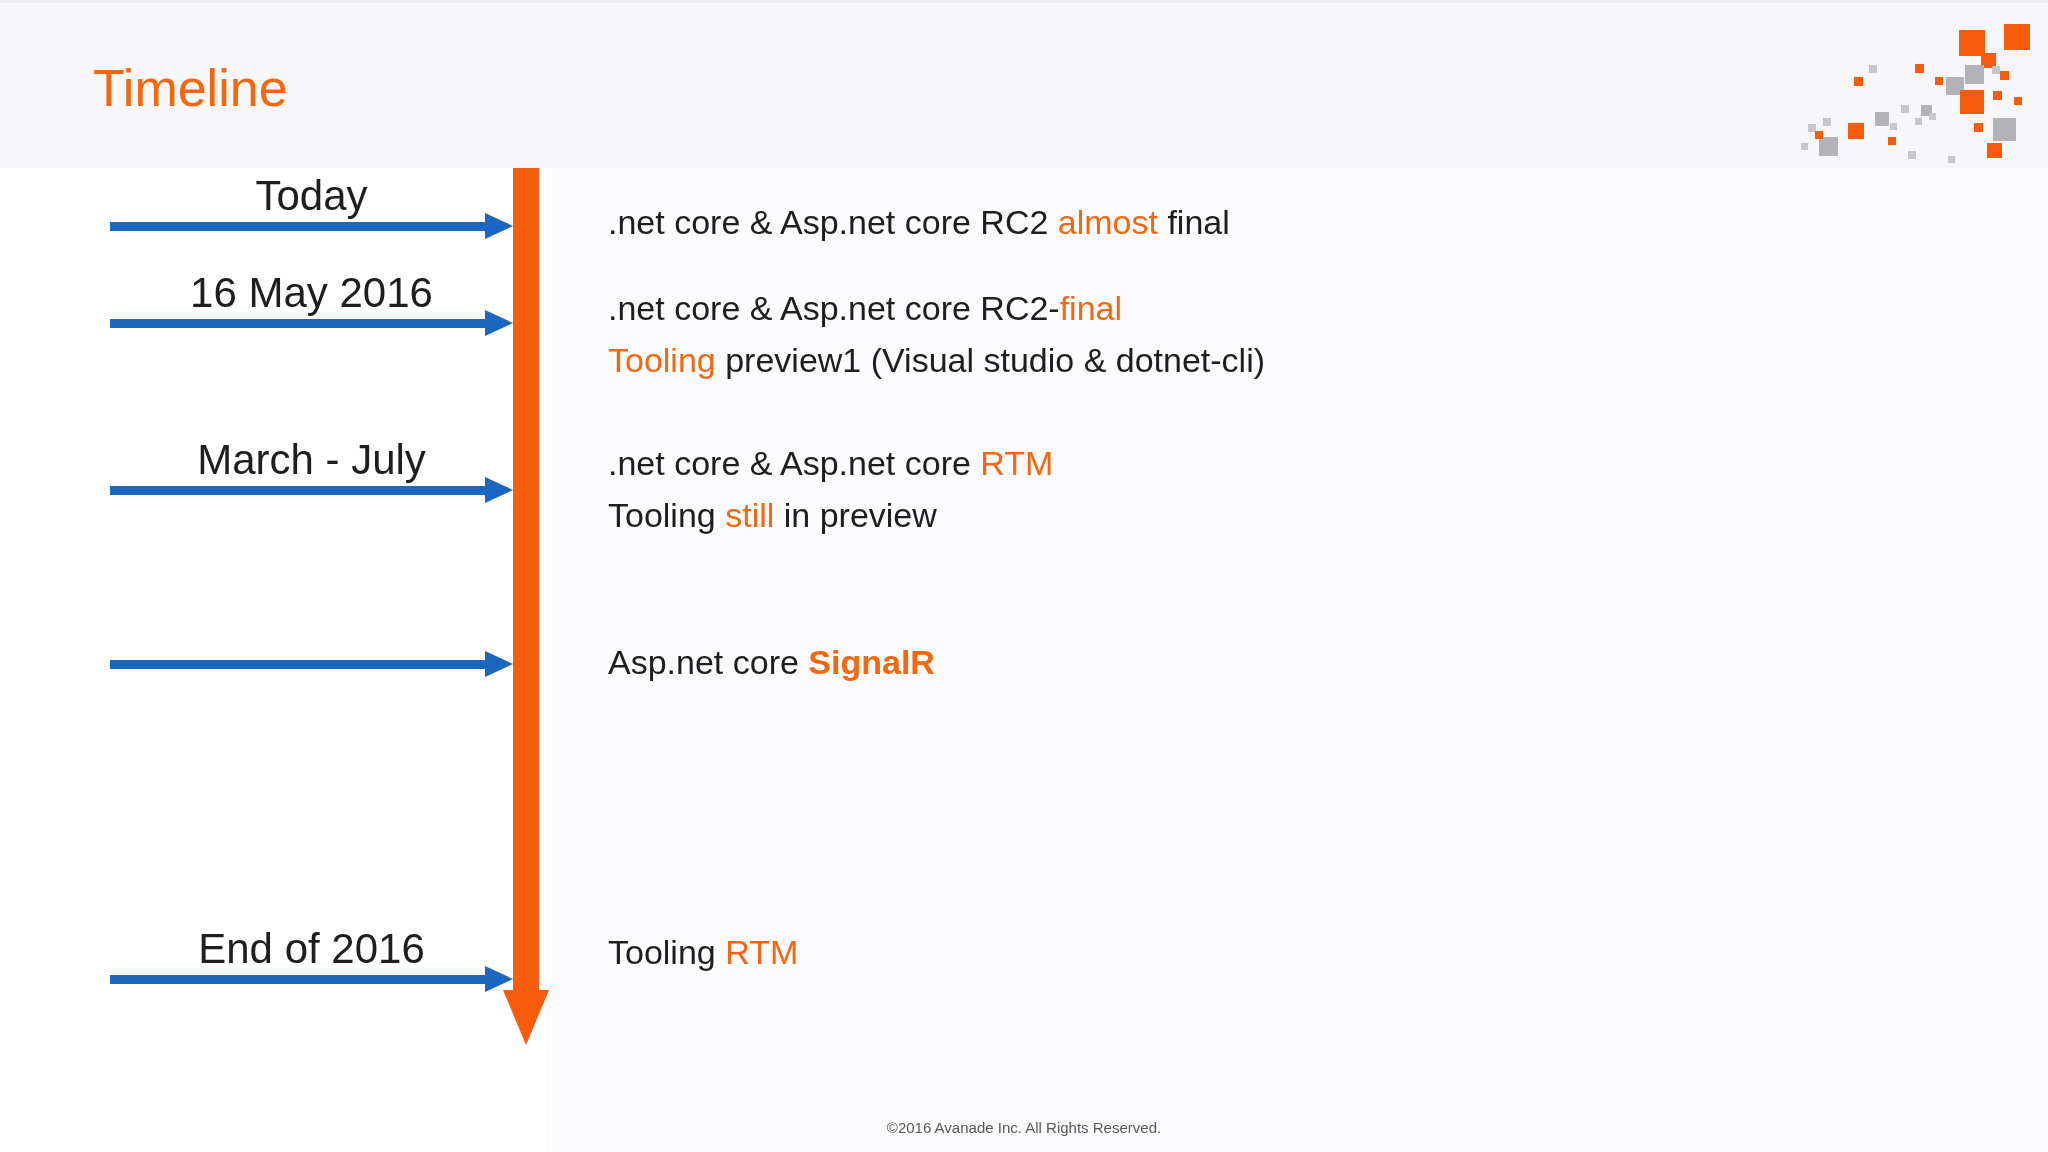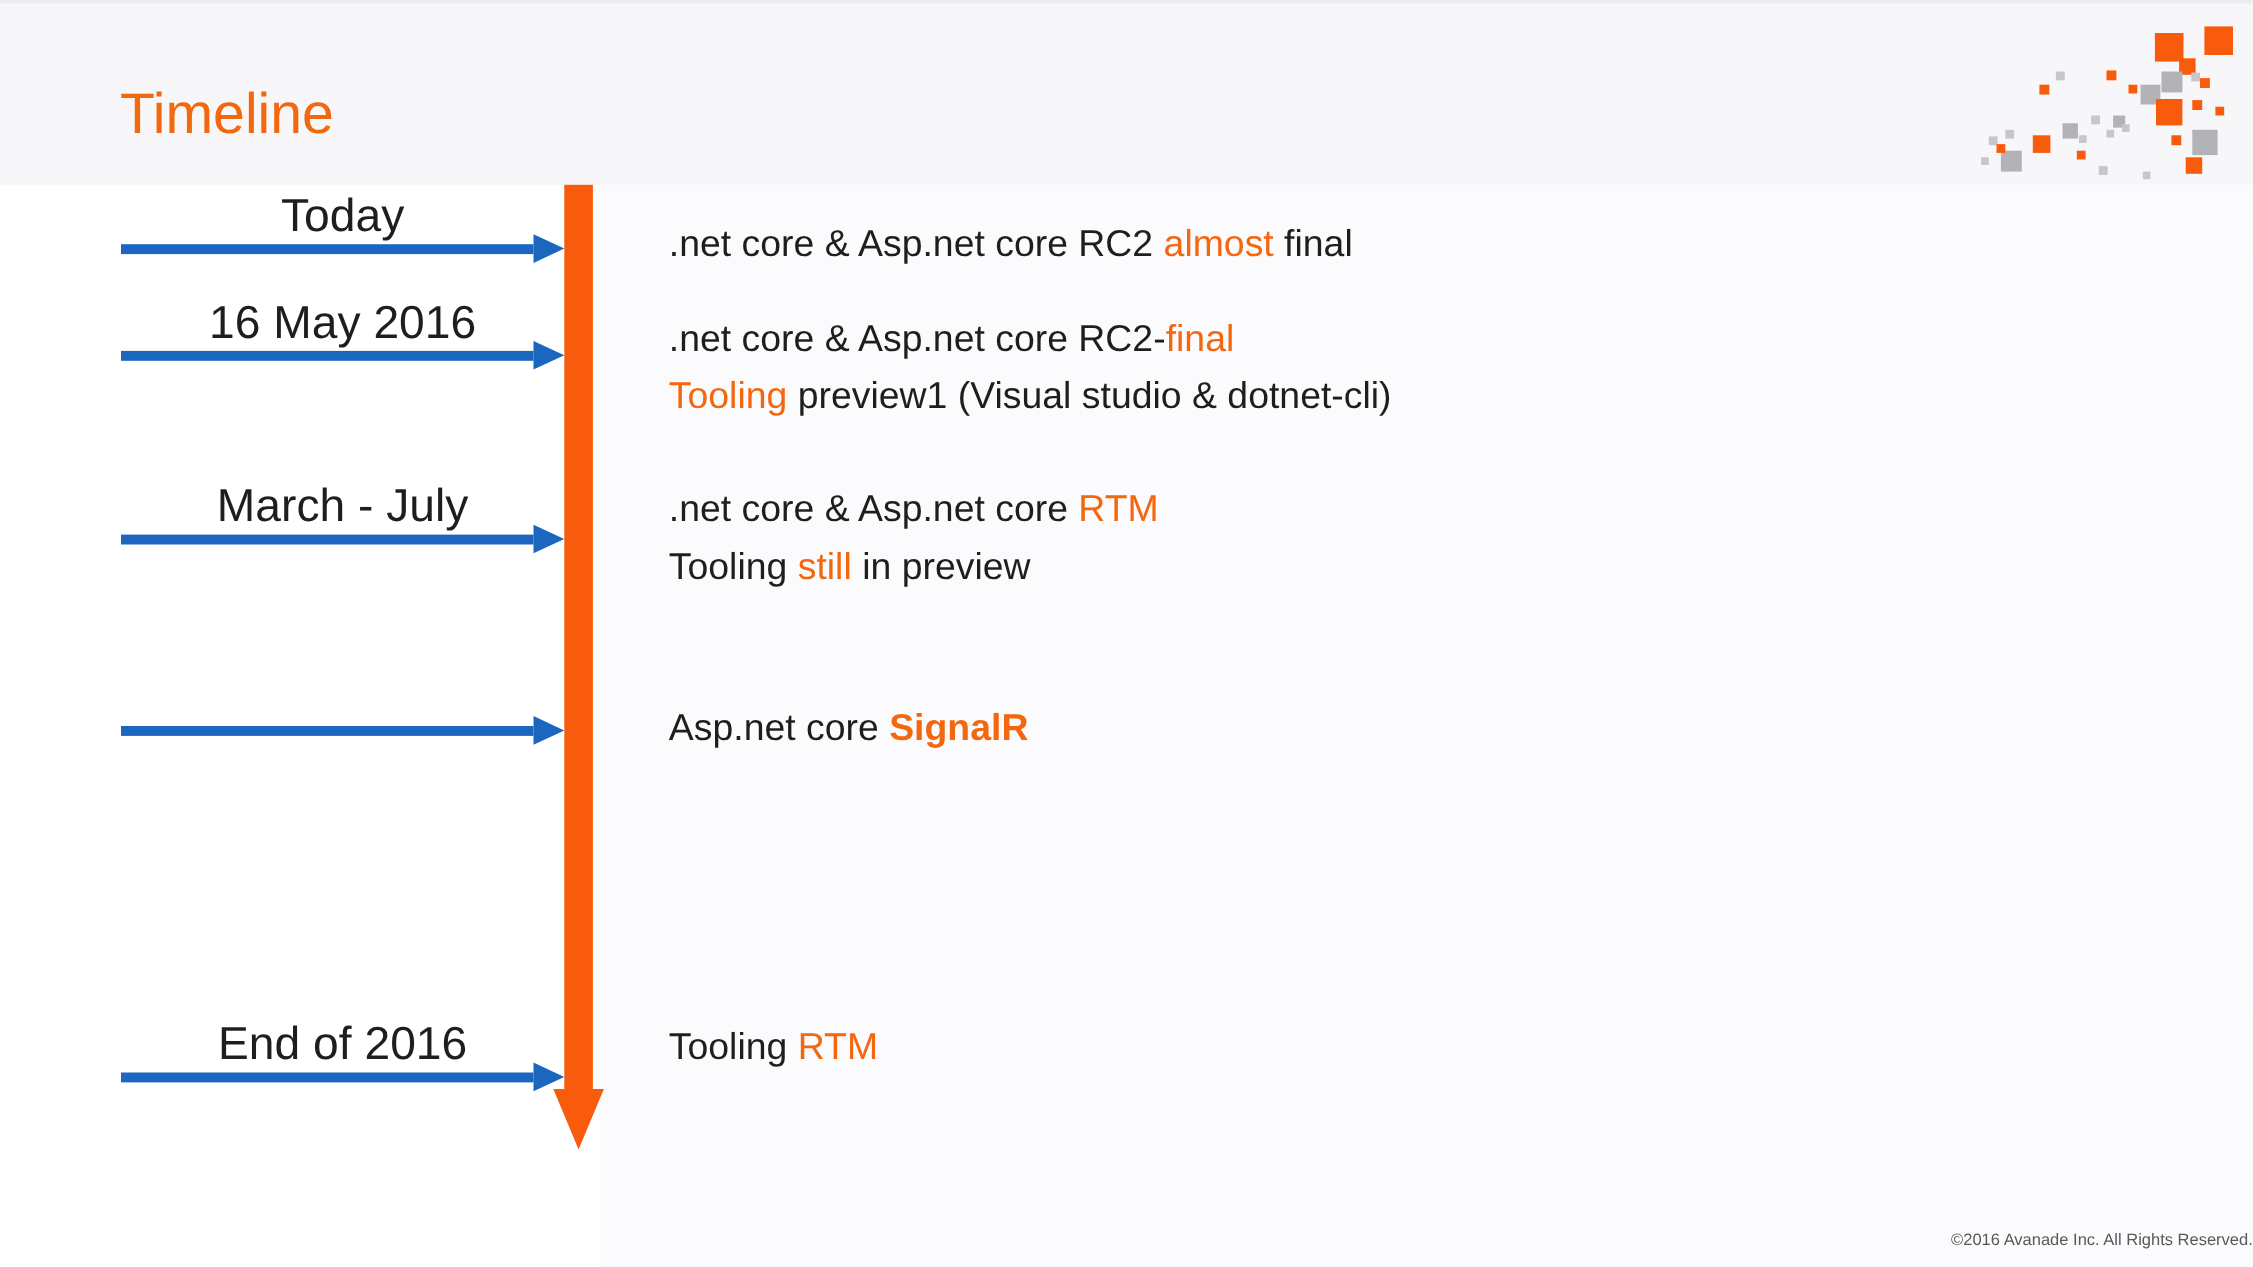--- a/index.html
+++ b/index.html
@@ -8,21 +8,21 @@
     font-family:"Liberation Sans", sans-serif;color:var(--text-dark,#1f1e1f);
   }
   
   .bg-right{position:absolute;left:545px;top:168px;width:1503px;height:984px;background:#fbfafc;}
   
   .header{
     position:absolute;left:0;top:0;width:2048px;height:168px;
     background:var(--header-bg,#f7f6f8);border-top:3px solid #ecebee;box-sizing:border-box;
   }
   .title{
-    position:absolute;left:93px;top:56px;margin:16px;
+    position:absolute;left:93px;top:56px;margin:0;
     font-size:52px;font-weight:400;line-height:1.15;color:var(--orange-text,#f3680f);
   }
   .confetti{position:absolute;top:6px;right:10px;width:252px;height:160px;}
   
   .axis-shaft{position:absolute;left:513px;top:168px;width:26px;height:822px;background:var(--orange-shape,#f95b0d);}
   .axis-head{
     position:absolute;left:503px;top:990px;width:0;height:0;
     border-left:23px solid transparent;border-right:23px solid transparent;
     border-top:55px solid var(--orange-shape,#f95b0d);
   }
@@ -36,21 +36,21 @@
   .t-arrow::after{
     content:"";position:absolute;left:100%;top:-9px;width:0;height:0;
     border-left:28px solid var(--arrow-blue,#1b66bf);
     border-top:13px solid transparent;border-bottom:13px solid transparent;
   }
   
   .t-content{position:absolute;left:608px;font-size:34px;line-height:52px;white-space:nowrap;}
   .t-content .orange{color:var(--orange-text,#f3680f);}
   .t-content .bold{font-weight:700;}
   .footer{
-    position:absolute;left:0;bottom:16px;width:100%;text-align:right;
+    position:absolute;left:0;bottom:16px;width:100%;text-align:center;
     font-size:15px;color:#58585a;
   }
 </style>
 </head>
 <body>
 
 <div class="slide">
 
   <div class="bg-right"></div>
 

